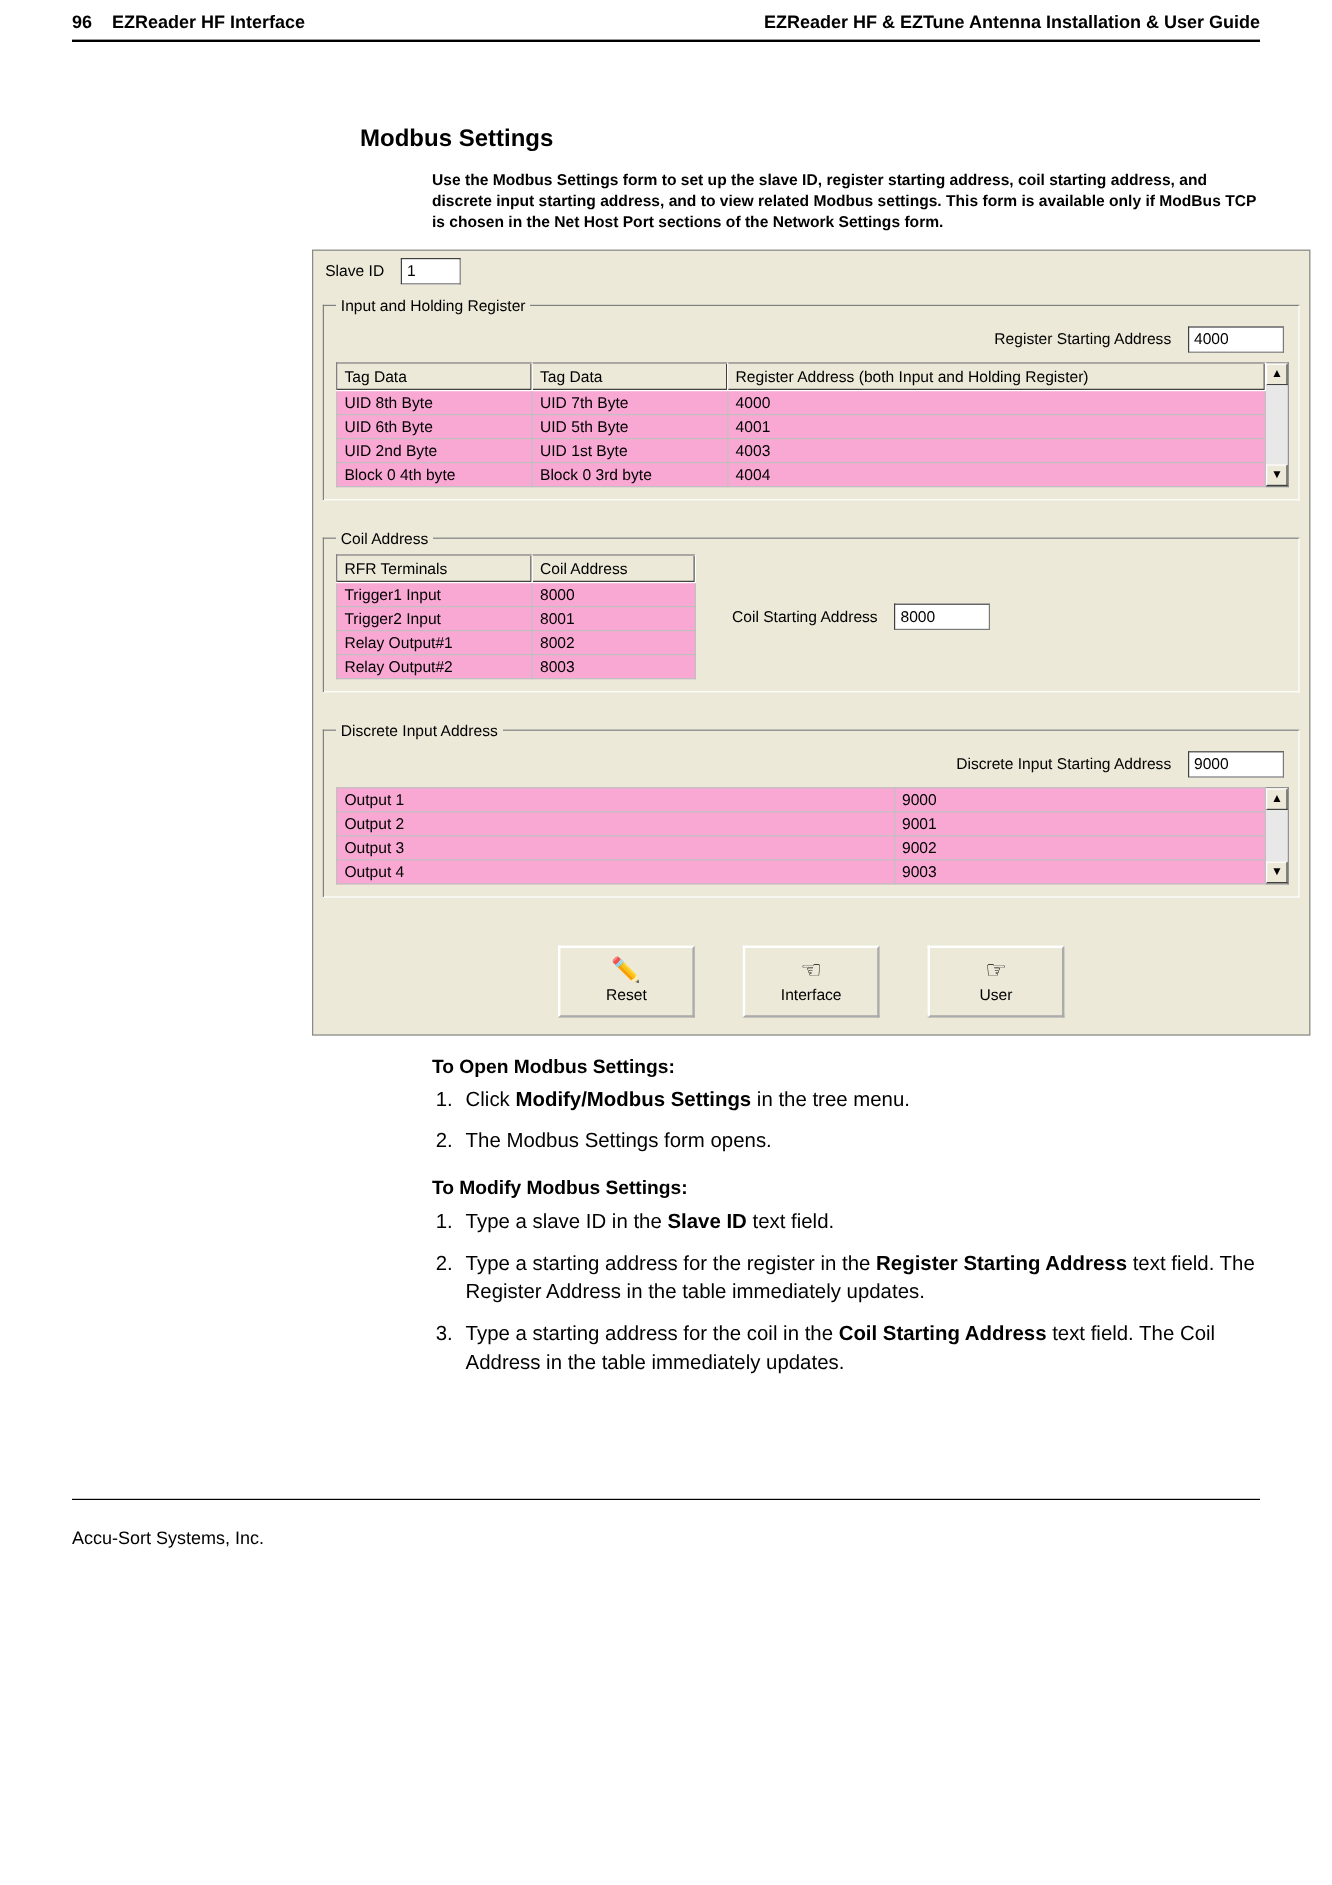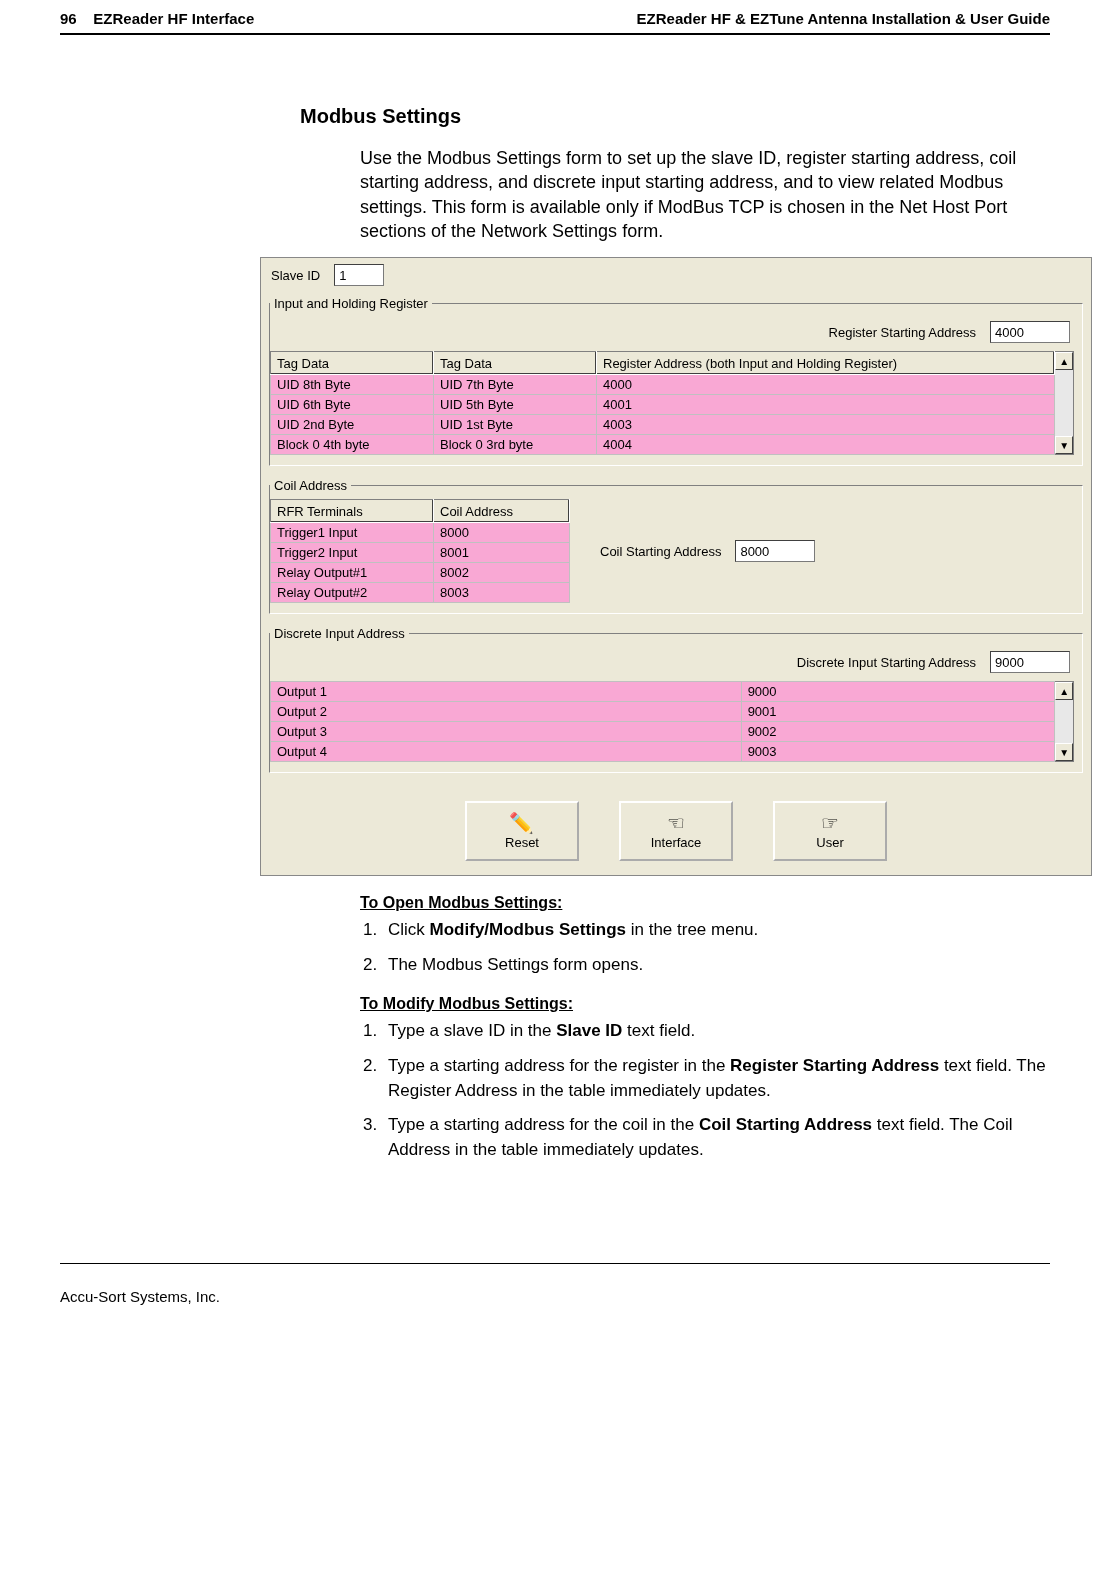--- a/index.html
+++ b/index.html
@@ -28,23 +28,24 @@
   .content {
     margin-left: 240px;
   }
   h2.section-title {
     font-size: 20px;
     font-weight: bold;
     margin: 0 0 12px 0;
   }
   .intro {
     margin-left: 60px;
-    font-size: 18px;
+    font-size: 13px;
     line-height: 1.35;
     margin-bottom: 14px;
+    font-weight: bold;
   }
   .screenshot {
     margin-left: -40px;
     width: 830px;
     background: #ece9d8;
     border: 1px solid #888;
     font-family: Tahoma, Arial, sans-serif;
     font-size: 13px;
     color: #000;
   }
@@ -62,22 +63,22 @@
     height:18px;
     padding:1px 4px;
     font-family: Tahoma, Arial, sans-serif;
     font-size:13px;
   }
   .slave-row .inset-input { width:40px; }
   fieldset.groupbox {
     border:1px solid #fff;
     border-top-color:#808080;
     border-left-color:#808080;
-    margin:4px 8px 12px 8px;
-    padding:6px 8px 10px 0;
+    margin:4px 8px 24px 8px;
+    padding:6px 8px 10px 10px;
   }
   fieldset.groupbox > legend {
     font-size:13px;
     padding:0 4px;
   }
   .right-label-row {
     display:flex;
     justify-content:flex-end;
     align-items:center;
     gap:14px;
@@ -155,21 +156,20 @@
     justify-content:center;
     gap:2px;
     font-size:13px;
     cursor:pointer;
   }
   .win-btn .ico { font-size:20px; line-height:1; }
   .subhead {
     font-weight:bold;
     font-size:16px;
     margin:18px 0 6px 60px;
-    text-decoration:underline;
   }
   ol.steps {
     margin:4px 0 14px 60px;
     padding-left:22px;
     font-size:17px;
     line-height:1.45;
   }
   ol.steps li { margin-bottom:10px; padding-left:6px; }
   .footer-rule {
     border-top:1.5px solid #000;

